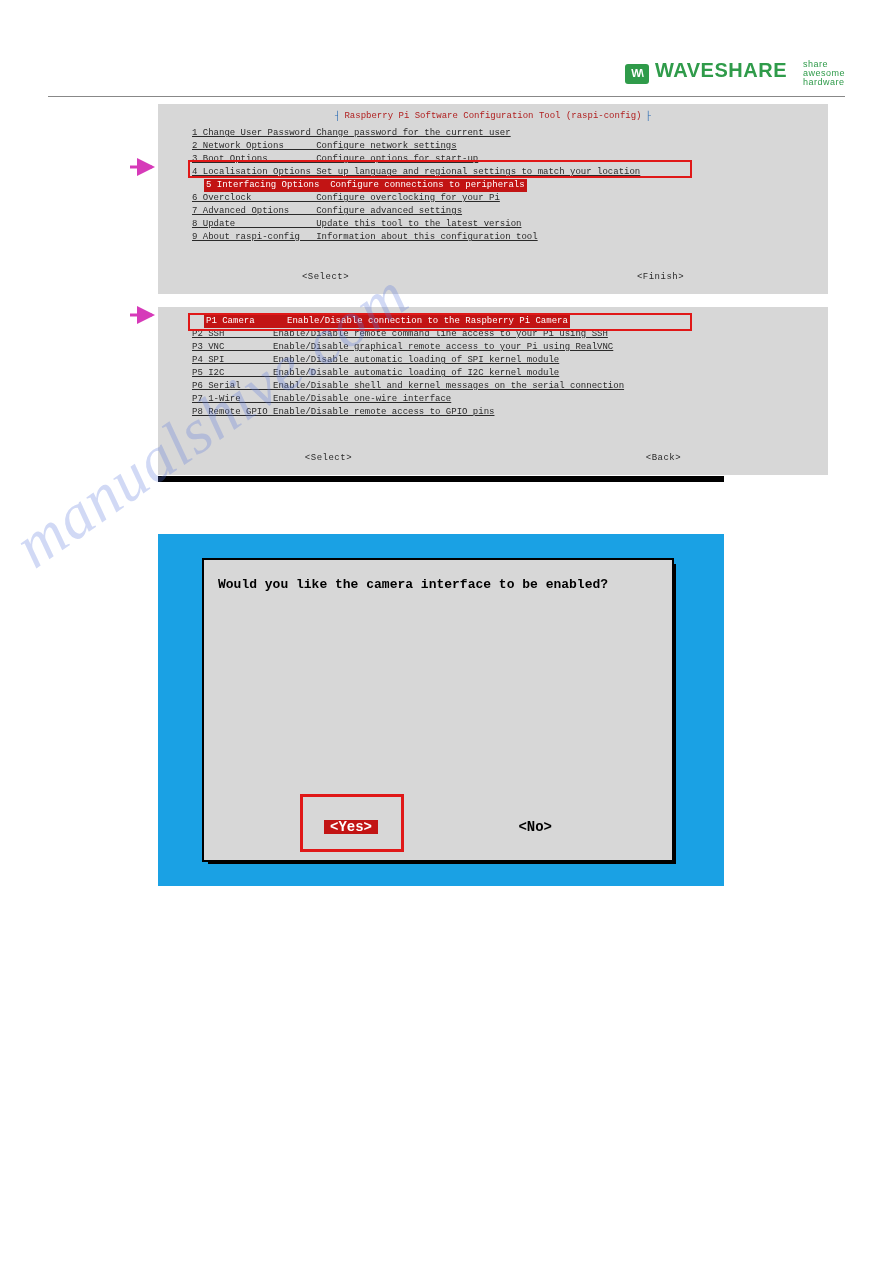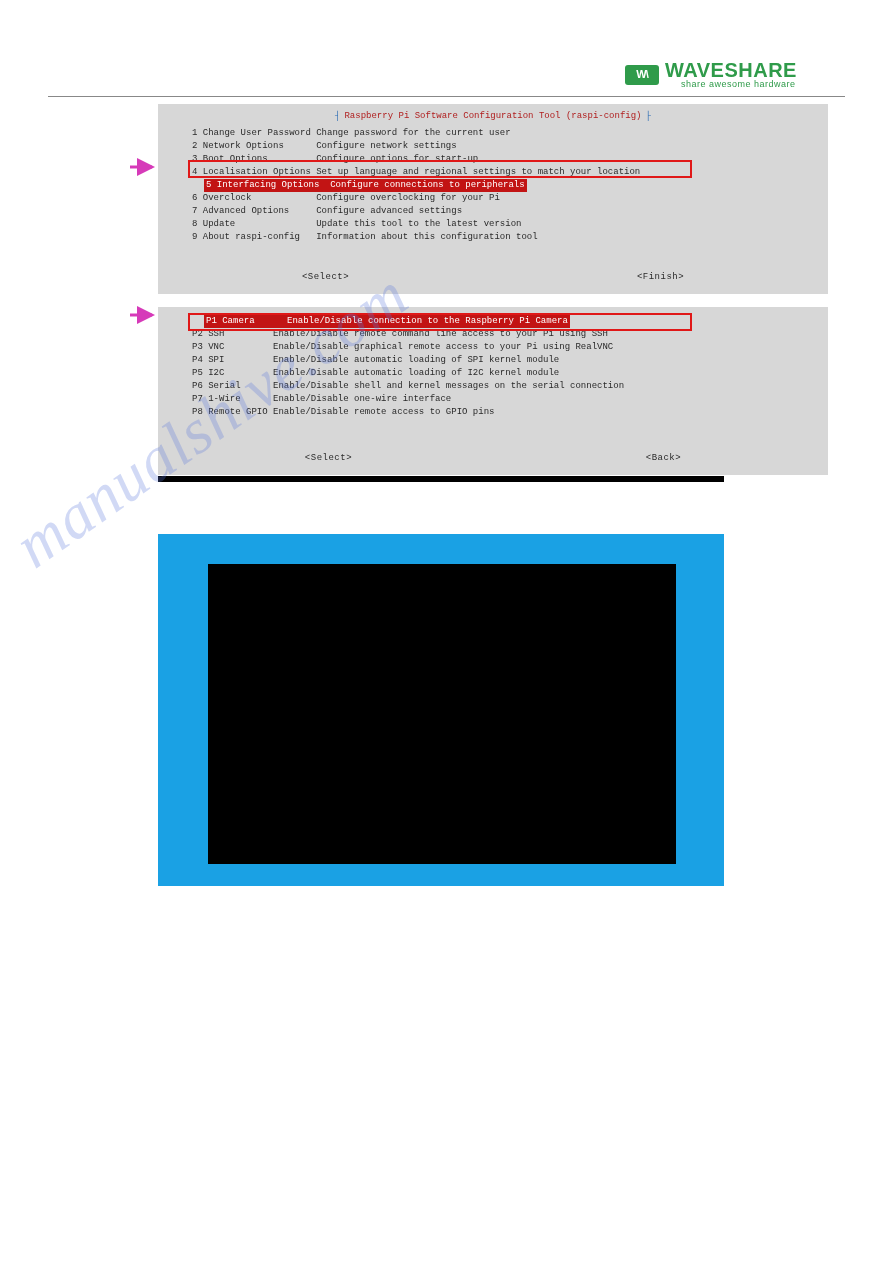--- a/index.html
+++ b/index.html
@@ -1,32 +1,32 @@
 <!DOCTYPE html>
 <html><head>
 <meta charset="utf-8">
 <style>
   html, body { margin: 0; padding: 0; background: #fff; font-family: Arial, Helvetica, sans-serif; }
   .page { width: 893px; height: 1263px; margin: 0 auto; position: relative; background: #fff; }
   .logo-wrap { position: absolute; top: 60px; right: 48px; width: 220px; }
   .logo { display: flex; align-items: center; gap: 6px; }
   .logo-badge { width: 34px; height: 20px; background: #2f9b4a; border-radius: 3px; display: flex; align-items: center; justify-content: center; }
   .logo-badge span { color: #fff; font: bold 11px/1 Arial; letter-spacing: -1px; }
-  .logo-text { display: flex; flex-direction: column; }
+  .logo-text { display: flex; flex-direction: row; }
   .logo-main { color: #2f9b4a; font: bold 20px/1 Arial; letter-spacing: 0.5px; }
   .logo-sub  { color: #2f9b4a; font: 9px/1 Arial; letter-spacing: 0.5px; padding-left: 16px; }
   .hr-top { position: absolute; top: 96px; left: 48px; right: 48px; height: 1px; background: #888; }
 
   .panel { position: absolute; left: 158px; width: 670px; background: #d7d7d7; font: 9px/13px "Courier New", monospace; color: #2a2a2a; }
   .panel1 { top: 104px; height: 190px; }
   .panel2 { top: 307px; height: 168px; }
 
   .title-row { text-align: center; padding-top: 6px; color: #b02020; }
   .title-row .bar { color: #2a6bb4; margin: 0 4px; }
-  .menu { padding: 4px 0 0 34px; white-space: pre; }
+  .menu { padding: 4px 0 0 34px; white-space: pre; text-decoration: underline; }
   .hl-red { background: #c21414; color: #fff; display: inline-block; padding: 0 2px; margin-left: 12px; }
   .redbox { position: absolute; border: 2px solid #e01818; }
   .rb1 { top: 56px; left: 30px; width: 500px; height: 14px; }
   .rb2 { top: 6px; left: 30px; width: 500px; height: 14px; }
   .arrow { position: absolute; width: 26px; height: 10px; }
   .arrow svg { position: absolute; top: -6px; left: -2px; }
   .ar1 { top: 162px; left: 132px; }
   .ar2 { top: 310px; left: 132px; }
 
   .actions { position: absolute; bottom: 10px; left: 0; right: 0; display: flex; justify-content: space-around; text-align: center; }
@@ -100,17 +100,25 @@
           </marker>
         </defs>
         <line x1="0" y1="11" x2="22" y2="11" stroke="#d63ab9" stroke-width="3" marker-end="url(#ah2)"></line>
       </svg>
   </div>
 
   <div class="divider"></div>
 
   <div class="blue-wrap">
     <div class="dlg-shadow"></div>
+    <div class="dlg">
+      <div class="dlg-q">Would you like the camera interface to be enabled?</div>
+      <div class="dlg-actions">
+        <span class="yes-hl">&lt;Yes&gt;</span>
+        <span>&lt;No&gt;</span>
+      </div>
+      <div class="yesbox"></div>
+    </div>
   </div>
 
   <div class="watermark">manualshive.com</div>
 
 </div>
 
 </body></html>

